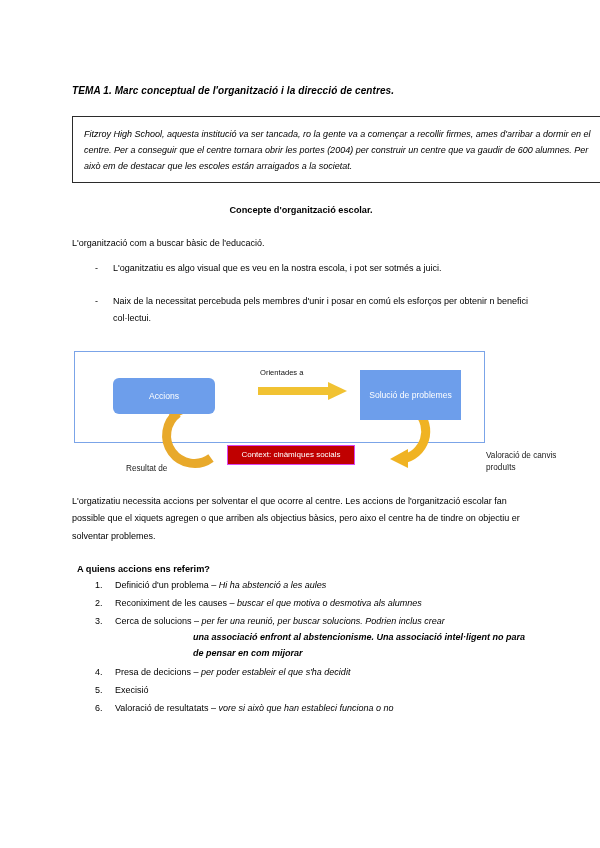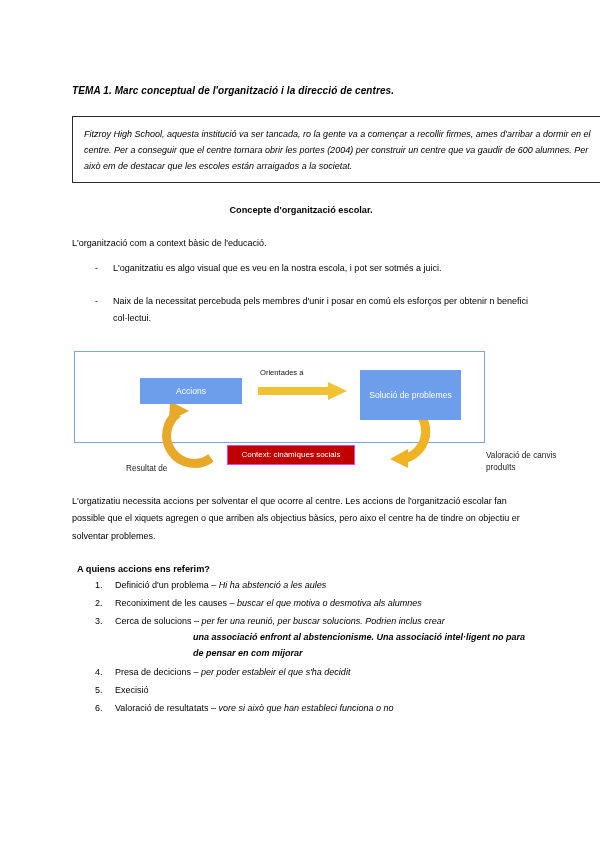--- a/index.html
+++ b/index.html
@@ -117,24 +117,25 @@
     color: #ffffff;
     font-size: 8.6px;
     display: flex;
     align-items: center;
     justify-content: center;
     text-align: center;
     line-height: 1.45;
     box-sizing: border-box;
   }
   .node-actions {
-    left: 68px;
+    left: 41px;
     top: 35px;
     width: 102px;
-    height: 26px;
+    height: 36px;
+    border-radius: 6px;
   }
   .node-solution {
     left: 288px;
     top: 27px;
     width: 101px;
     height: 50px;
   }
   .edge-label {
     position: absolute;
     left: 188px;
@@ -230,21 +231,21 @@
   <div class="content">
 
     <div class="doc-title">TEMA 1. Marc conceptual de l'organització i la direcció de centres.</div>
 
     <div class="quote-box">
       <p class="quote-text">Fitzroy High School, aquesta institució va ser tancada, ro la gente va a començar a recollir firmes, ames d'arribar a dormir en el centre. Per a conseguir que el centre tornara obrir les portes (2004) per construir un centre que va gaudir  de 600 alumnes.  Per això em de destacar que les escoles están arraigados a la societat.</p>
     </div>
 
     <div class="section-title">Concepte d'organització escolar.</div>
 
-    <p class="para">L'organització com a context bàsic de l'educació.</p>
+    <p class="para">L'organització com a buscar bàsic de l'educació.</p>
 
     <ul class="dash-list">
       <li>
         <span class="dash">-</span>
         <span>L'oganitzatiu es algo visual que es veu en la nostra escola, i pot ser sotmés a juici.</span>
       </li>
       <li>
         <span class="dash">-</span>
         <span>Naix de la necessitat percebuda pels membres d'unir i posar en comú els esforços per obtenir n benefici col·lectui.</span>
       </li>

